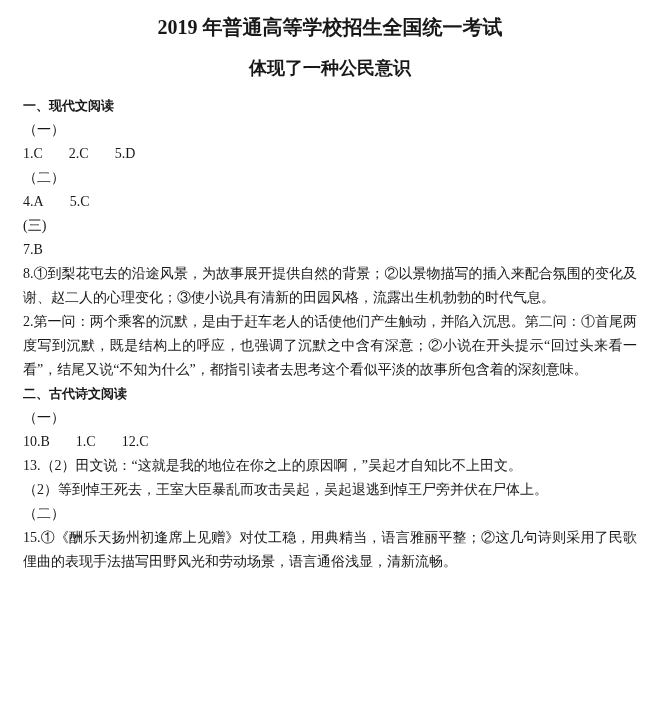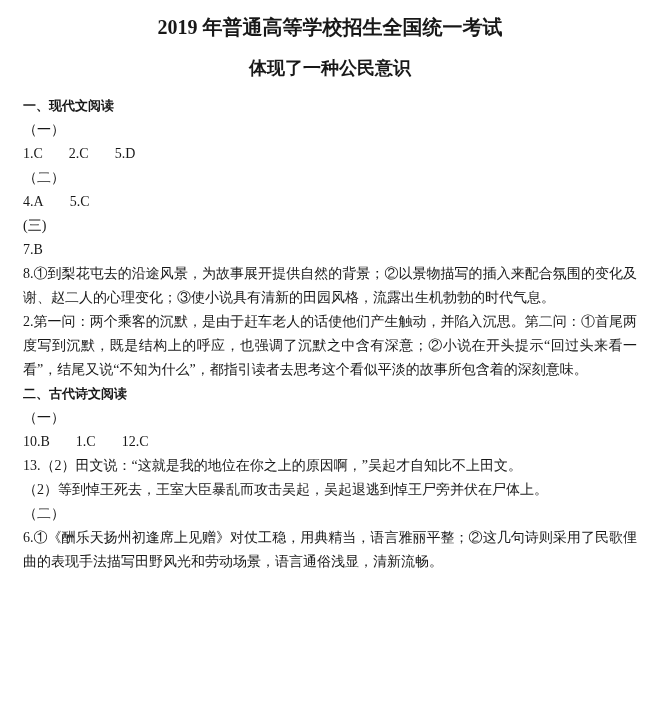--- a/index.html
+++ b/index.html
@@ -69,15 +69,15 @@
       <div class="subsection">(三)</div>
       <div class="para">7.B</div>
       <div class="para">8.①到梨花屯去的沿途风景，为故事展开提供自然的背景；②以景物描写的插入来配合氛围的变化及谢、赵二人的心理变化；③使小说具有清新的田园风格，流露出生机勃勃的时代气息。</div>
       <div class="para">2.第一问：两个乘客的沉默，是由于赶车老人的话使他们产生触动，并陷入沉思。第二问：①首尾两度写到沉默，既是结构上的呼应，也强调了沉默之中含有深意；②小说在开头提示“回过头来看一看”，结尾又说“不知为什么”，都指引读者去思考这个看似平淡的故事所包含着的深刻意味。</div>
       <div class="sec-heading">二、古代诗文阅读</div>
       <div class="subsection">（一）</div>
       <div class="answers"><span class="ans">10.B</span><span class="ans">1.C</span><span class="ans">12.C</span></div>
       <div class="para">13.（2）田文说：“这就是我的地位在你之上的原因啊，”吴起才自知比不上田文。</div>
       <div class="para">（2）等到悼王死去，王室大臣暴乱而攻击吴起，吴起退逃到悼王尸旁并伏在尸体上。</div>
       <div class="subsection">（二）</div>
-      <div class="para">6.①《酬乐天扬州初逢席上见赠》对仗工稳，用典精当，语言雅丽平整；②这几句诗则采用了民歌俚曲的表现手法描写田野风光和劳动场景，语言通俗浅显，清新流畅。</div>
+      <div class="para">15.①《酬乐天扬州初逢席上见赠》对仗工稳，用典精当，语言雅丽平整；②这几句诗则采用了民歌俚曲的表现手法描写田野风光和劳动场景，语言通俗浅显，清新流畅。</div>
     </div>
 </div>
 
 </body></html>

